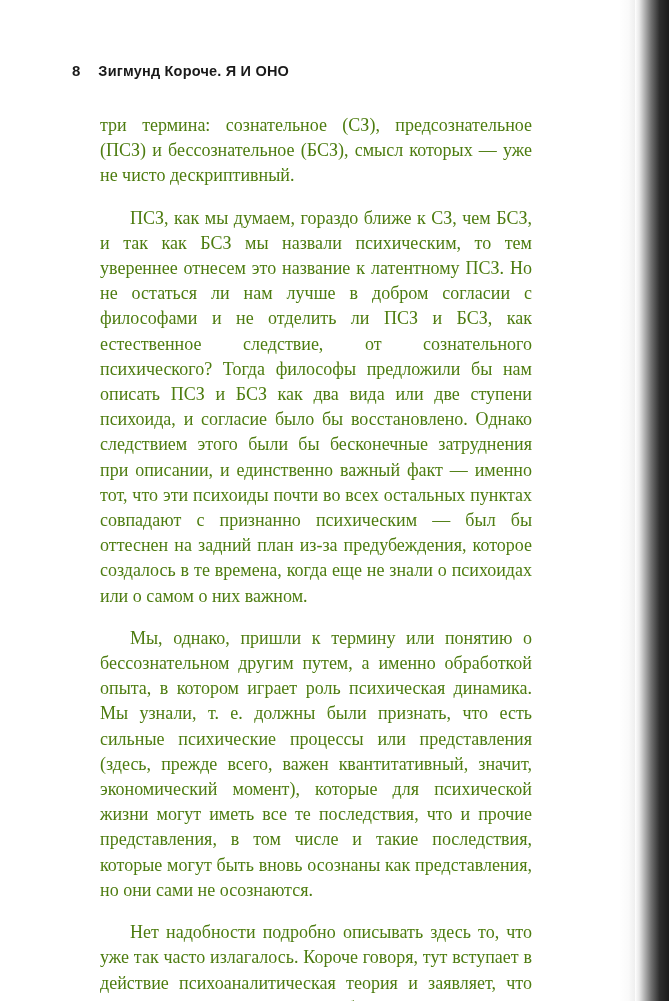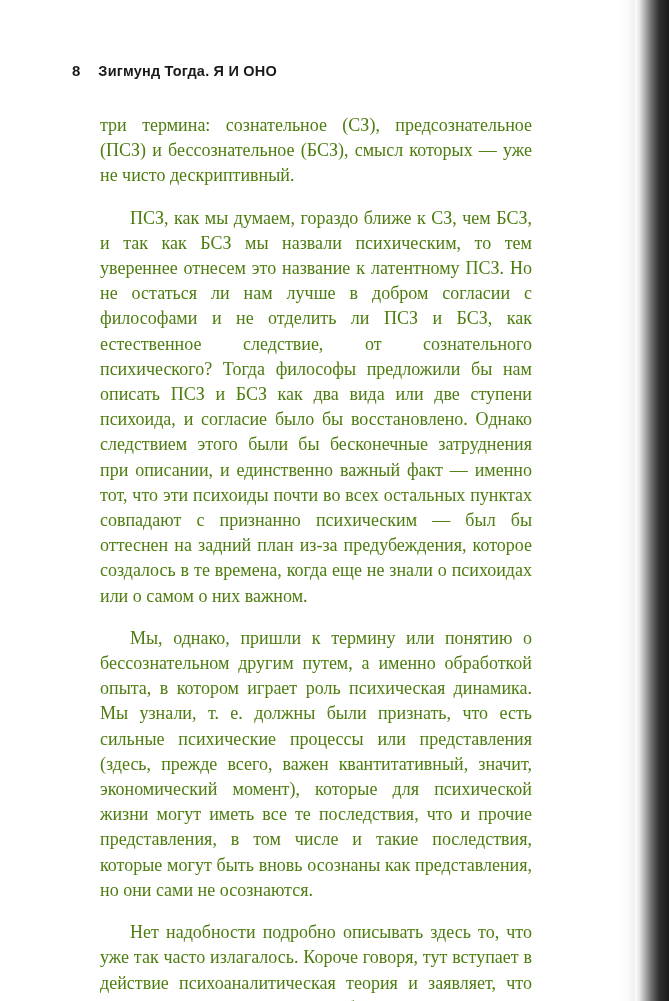--- a/index.html
+++ b/index.html
@@ -88,21 +88,21 @@
     margin-bottom: 0;
   }
 </style>
 </head>
 <body>
 
 <div class="page">
 
   <div class="header">
     <span class="folio">8</span>
-    <span class="running-title">Зигмунд Тогда. Я И ОНО</span>
+    <span class="running-title">Зигмунд Короче. Я И ОНО</span>
   </div>
 
   <div class="body-text">
     <p class="para">три термина: сознательное (СЗ), предсознательное (ПСЗ) и бессознательное (БСЗ), смысл которых — уже не чисто дескриптивный.</p>
     <p class="para indent">ПСЗ, как мы думаем, гораздо ближе к СЗ, чем БСЗ, и так как БСЗ мы назвали психическим, то тем увереннее отнесем это название к латентному ПСЗ. Но не остаться ли нам лучше в добром согласии с философами и не отделить ли ПСЗ и БСЗ, как естественное следствие, от сознательного психического? Тогда философы предложили бы нам описать ПСЗ и БСЗ как два вида или две ступени психоида, и согласие было бы восстановлено. Однако следствием этого были бы бесконечные затруднения при описании, и единственно важный факт — именно тот, что эти психоиды почти во всех остальных пунктах совпадают с признанно психическим — был бы оттеснен на задний план из-за предубеждения, которое создалось в те времена, когда еще не знали о психоидах или о самом о них важном.</p>
     <p class="para indent">Мы, однако, пришли к термину или понятию о бессознательном другим путем, а именно обработкой опыта, в котором играет роль психическая динамика. Мы узнали, т. е. должны были признать, что есть сильные психические процессы или представления (здесь, прежде всего, важен квантитативный, значит, экономический момент), которые для психической жизни могут иметь все те последствия, что и прочие представления, в том числе и такие последствия, которые могут быть вновь осознаны как представления, но они сами не осознаются.</p>
     <p class="para indent">Нет надобности подробно описывать здесь то, что уже так часто излагалось. Короче говоря, тут вступает в действие психоаналитическая теория и заявляет, что такие представления не могут быть осознаны, так как этому противится известная сила; что в иных случаях они могли бы быть осознаны, и тогда было бы видно, как мало они отличаются от других,</p>
   </div>
 
 </div>

